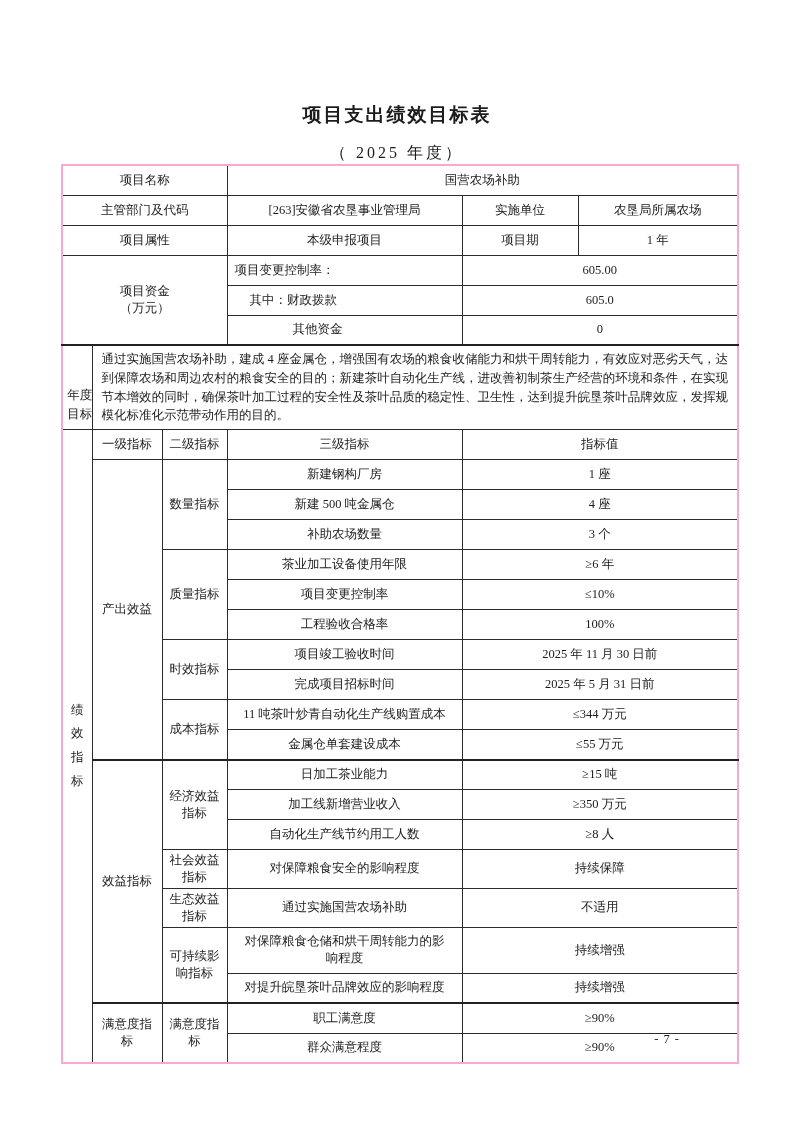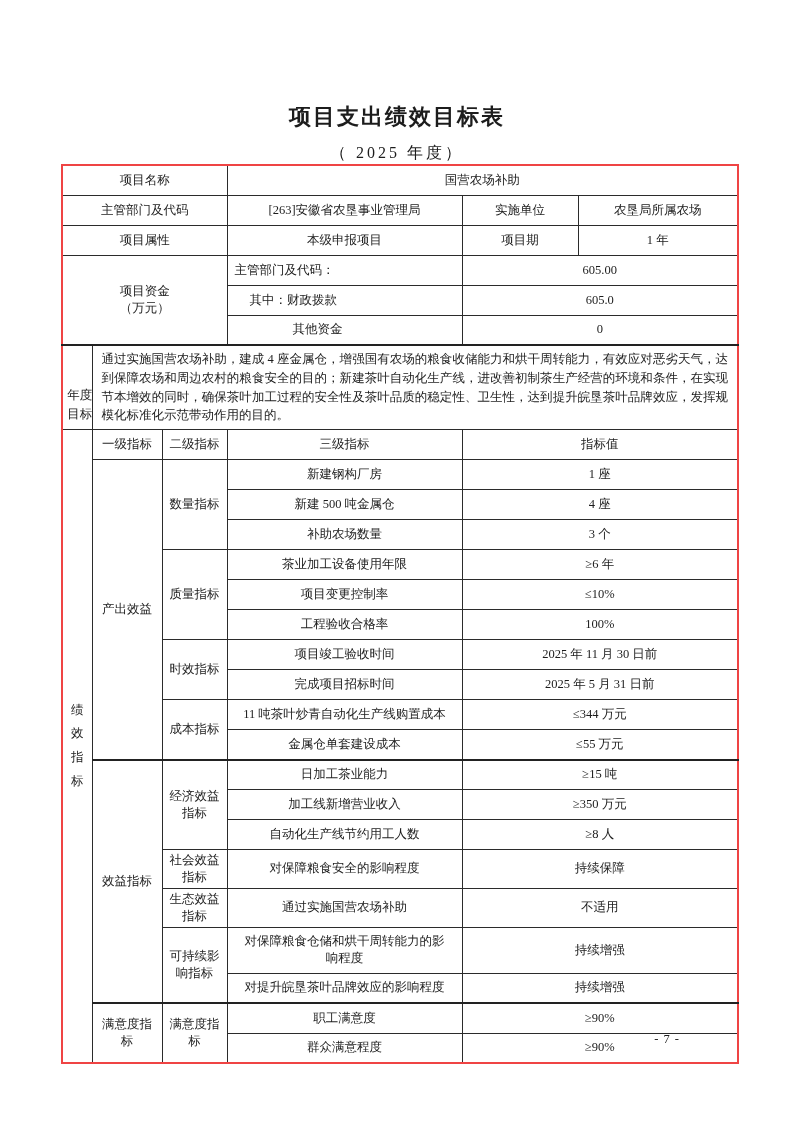--- a/index.html
+++ b/index.html
@@ -3,31 +3,31 @@
 <meta charset="utf-8">
 <style>
   html,body{margin:0;padding:0;}
   body{
     width:794px;height:1123px;position:relative;background:#ffffff;
     font-family:"Liberation Serif","DejaVu Serif",serif;color:#1c1c1c;
     overflow:hidden;
   }
   .title{
     position:absolute;top:102px;left:0;width:100%;text-align:center;
-    font-size:22px;font-weight:700;letter-spacing:2px;
+    font-size:19px;font-weight:700;letter-spacing:2px;
     font-family:"Liberation Sans","DejaVu Sans",sans-serif;
   }
   .subtitle{
     position:absolute;top:143px;left:0;width:100%;text-align:center;
     font-size:16px;letter-spacing:3px;
   }
   table.main{
     position:absolute;top:164px;left:61px;width:676px;
     border-collapse:collapse;table-layout:fixed;
-    border:2px solid #ef4444;
+    border:2px solid #f9a8d4;
     padding-left:14px;
   }
   td{
     border:1px solid #2b2b2b;text-align:center;vertical-align:middle;
     font-size:12.5px;line-height:1.35;padding:2px 3px;
     white-space:pre-line;overflow:hidden;
   }
   tr{height:30px;}
   tr.goal-row{height:76px;}
   td.thick-top{border-top:2px solid #222;}
@@ -74,21 +74,21 @@
   <tr>
     <td colspan="3">项目属性</td>
     <td>本级申报项目</td>
     <td>项目期</td>
     <td>1 年</td>
   </tr>
 
   <tr>
     <td colspan="3" rowspan="3">项目资金
 （万元）</td>
-    <td class="fund-name pad1">主管部门及代码：</td>
+    <td class="fund-name pad1">项目变更控制率：</td>
     <td colspan="2">605.00</td>
   </tr>
   <tr>
     <td class="fund-name pad2">其中：财政拨款</td>
     <td colspan="2">605.0</td>
   </tr>
   <tr>
     <td class="fund-name pad3">其他资金</td>
     <td colspan="2">0</td>
   </tr>

